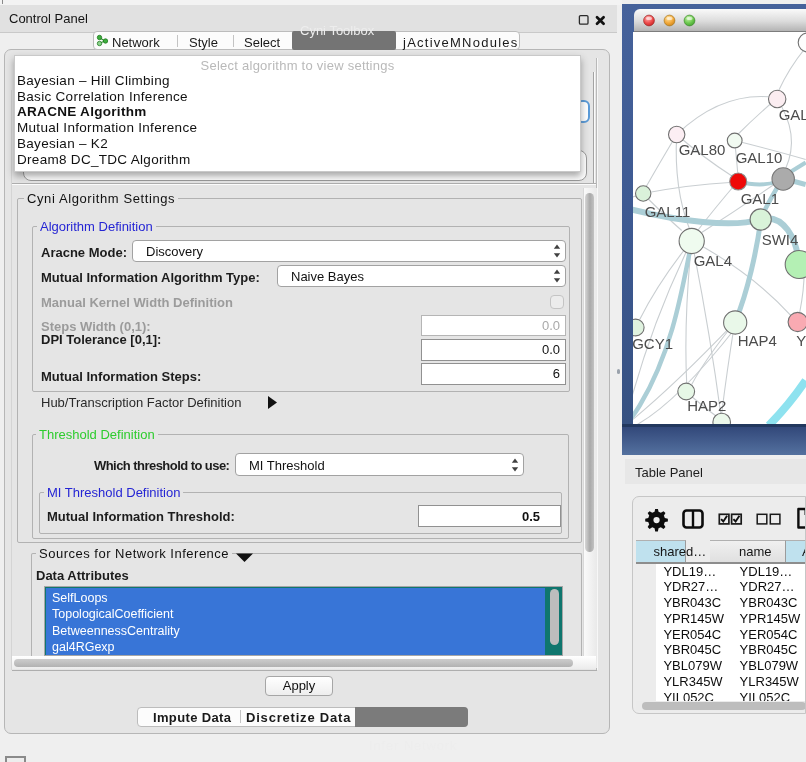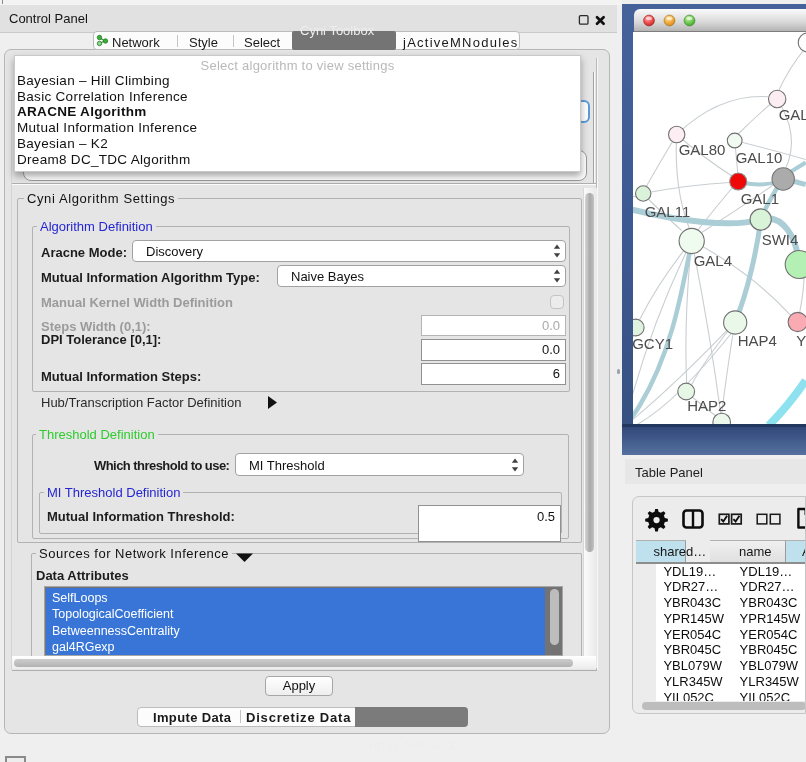--- a/index.html
+++ b/index.html
@@ -108,31 +108,31 @@
 <div class="abs" style="left:249px;top:458px;font-size:13px;color:#111;">MI Threshold</div>
 <svg class="abs" style="left:511px;top:458px;" width="8" height="14" viewBox="0 0 8 14">
       <path d="M4 0.5 L7.2 4.8 L0.8 4.8 Z" fill="#404040"></path>
       <path d="M4 13.5 L7.2 9.2 L0.8 9.2 Z" fill="#404040"></path>
     </svg>
 
 <div class="grp" style="left:39px;top:492px;width:521px;height:40px;"></div>
 <div class="gtitle" style="left:44px;top:485px;color:#2525d4;">MI Threshold Definition</div>
 
 <div class="lbl" style="left:47px;top:509px;">Mutual Information Threshold:</div>
-<div class="tf" style="left:418px;top:505px;width:143px;height:37px;box-sizing:border-box;line-height:21px;padding-right:5px;">0.5</div>
+<div class="tf" style="left:418px;top:505px;width:143px;height:22px;box-sizing:border-box;line-height:21px;padding-right:20px;font-weight:bold;">0.5</div>
 
 <div class="grp" style="left:31px;top:553px;width:549px;height:114px;border-bottom:none;"></div>
 <div class="gtitle" style="left:36px;top:546px;color:#111;letter-spacing:0.5px;">Sources for Network Inference</div>
 <svg class="abs" style="left:235px;top:552px;" width="19" height="11" viewBox="0 0 19 11">
       <path d="M1 1.5 L18 1.5 L9.5 10 Z" fill="#111"></path>
     </svg>
 
 <div class="lbl" style="left:36px;top:568px;">Data Attributes</div>
 
-<div class="abs" style="left:44px;top:586px;width:519px;height:70px;background:#737373;border:1px solid #a6a6a6;box-sizing:border-box;overflow:hidden;">
+<div class="abs" style="left:44px;top:586px;width:519px;height:70px;background:#0f766e;border:1px solid #a6a6a6;box-sizing:border-box;overflow:hidden;">
   <div style="position:absolute;left:1px;top:1px;width:499px;height:67px;background:#3875d7;"></div>
   <div style="position:absolute;left:7px;top:2.5px;font-size:12.5px;color:#fff;line-height:16.6px;">SelfLoops<br>TopologicalCoefficient<br>BetweennessCentrality<br>gal4RGexp</div>
   <div style="position:absolute;left:505px;top:2px;width:9px;height:56px;background:#bdbdbd;border-radius:4.5px;"></div>
 </div>
 
 <div class="abs" style="left:12px;top:656px;width:584px;height:13px;background:linear-gradient(#ffffff,#ececec);"></div>
 <div class="abs" style="left:14px;top:658.5px;width:559px;height:8.5px;background:linear-gradient(#cdcdcd,#b2b2b2);border-radius:4px;"></div>
 <div class="hline" style="left:12px;top:669.5px;width:585px;"></div>
 
 <div class="abs" style="left:265px;top:676px;width:68px;height:20px;background:linear-gradient(#ffffff,#eeeeee);border:1px solid #a6a6a6;border-radius:4px;box-sizing:border-box;text-align:center;font-size:13px;color:#111;line-height:18px;">Apply</div>

